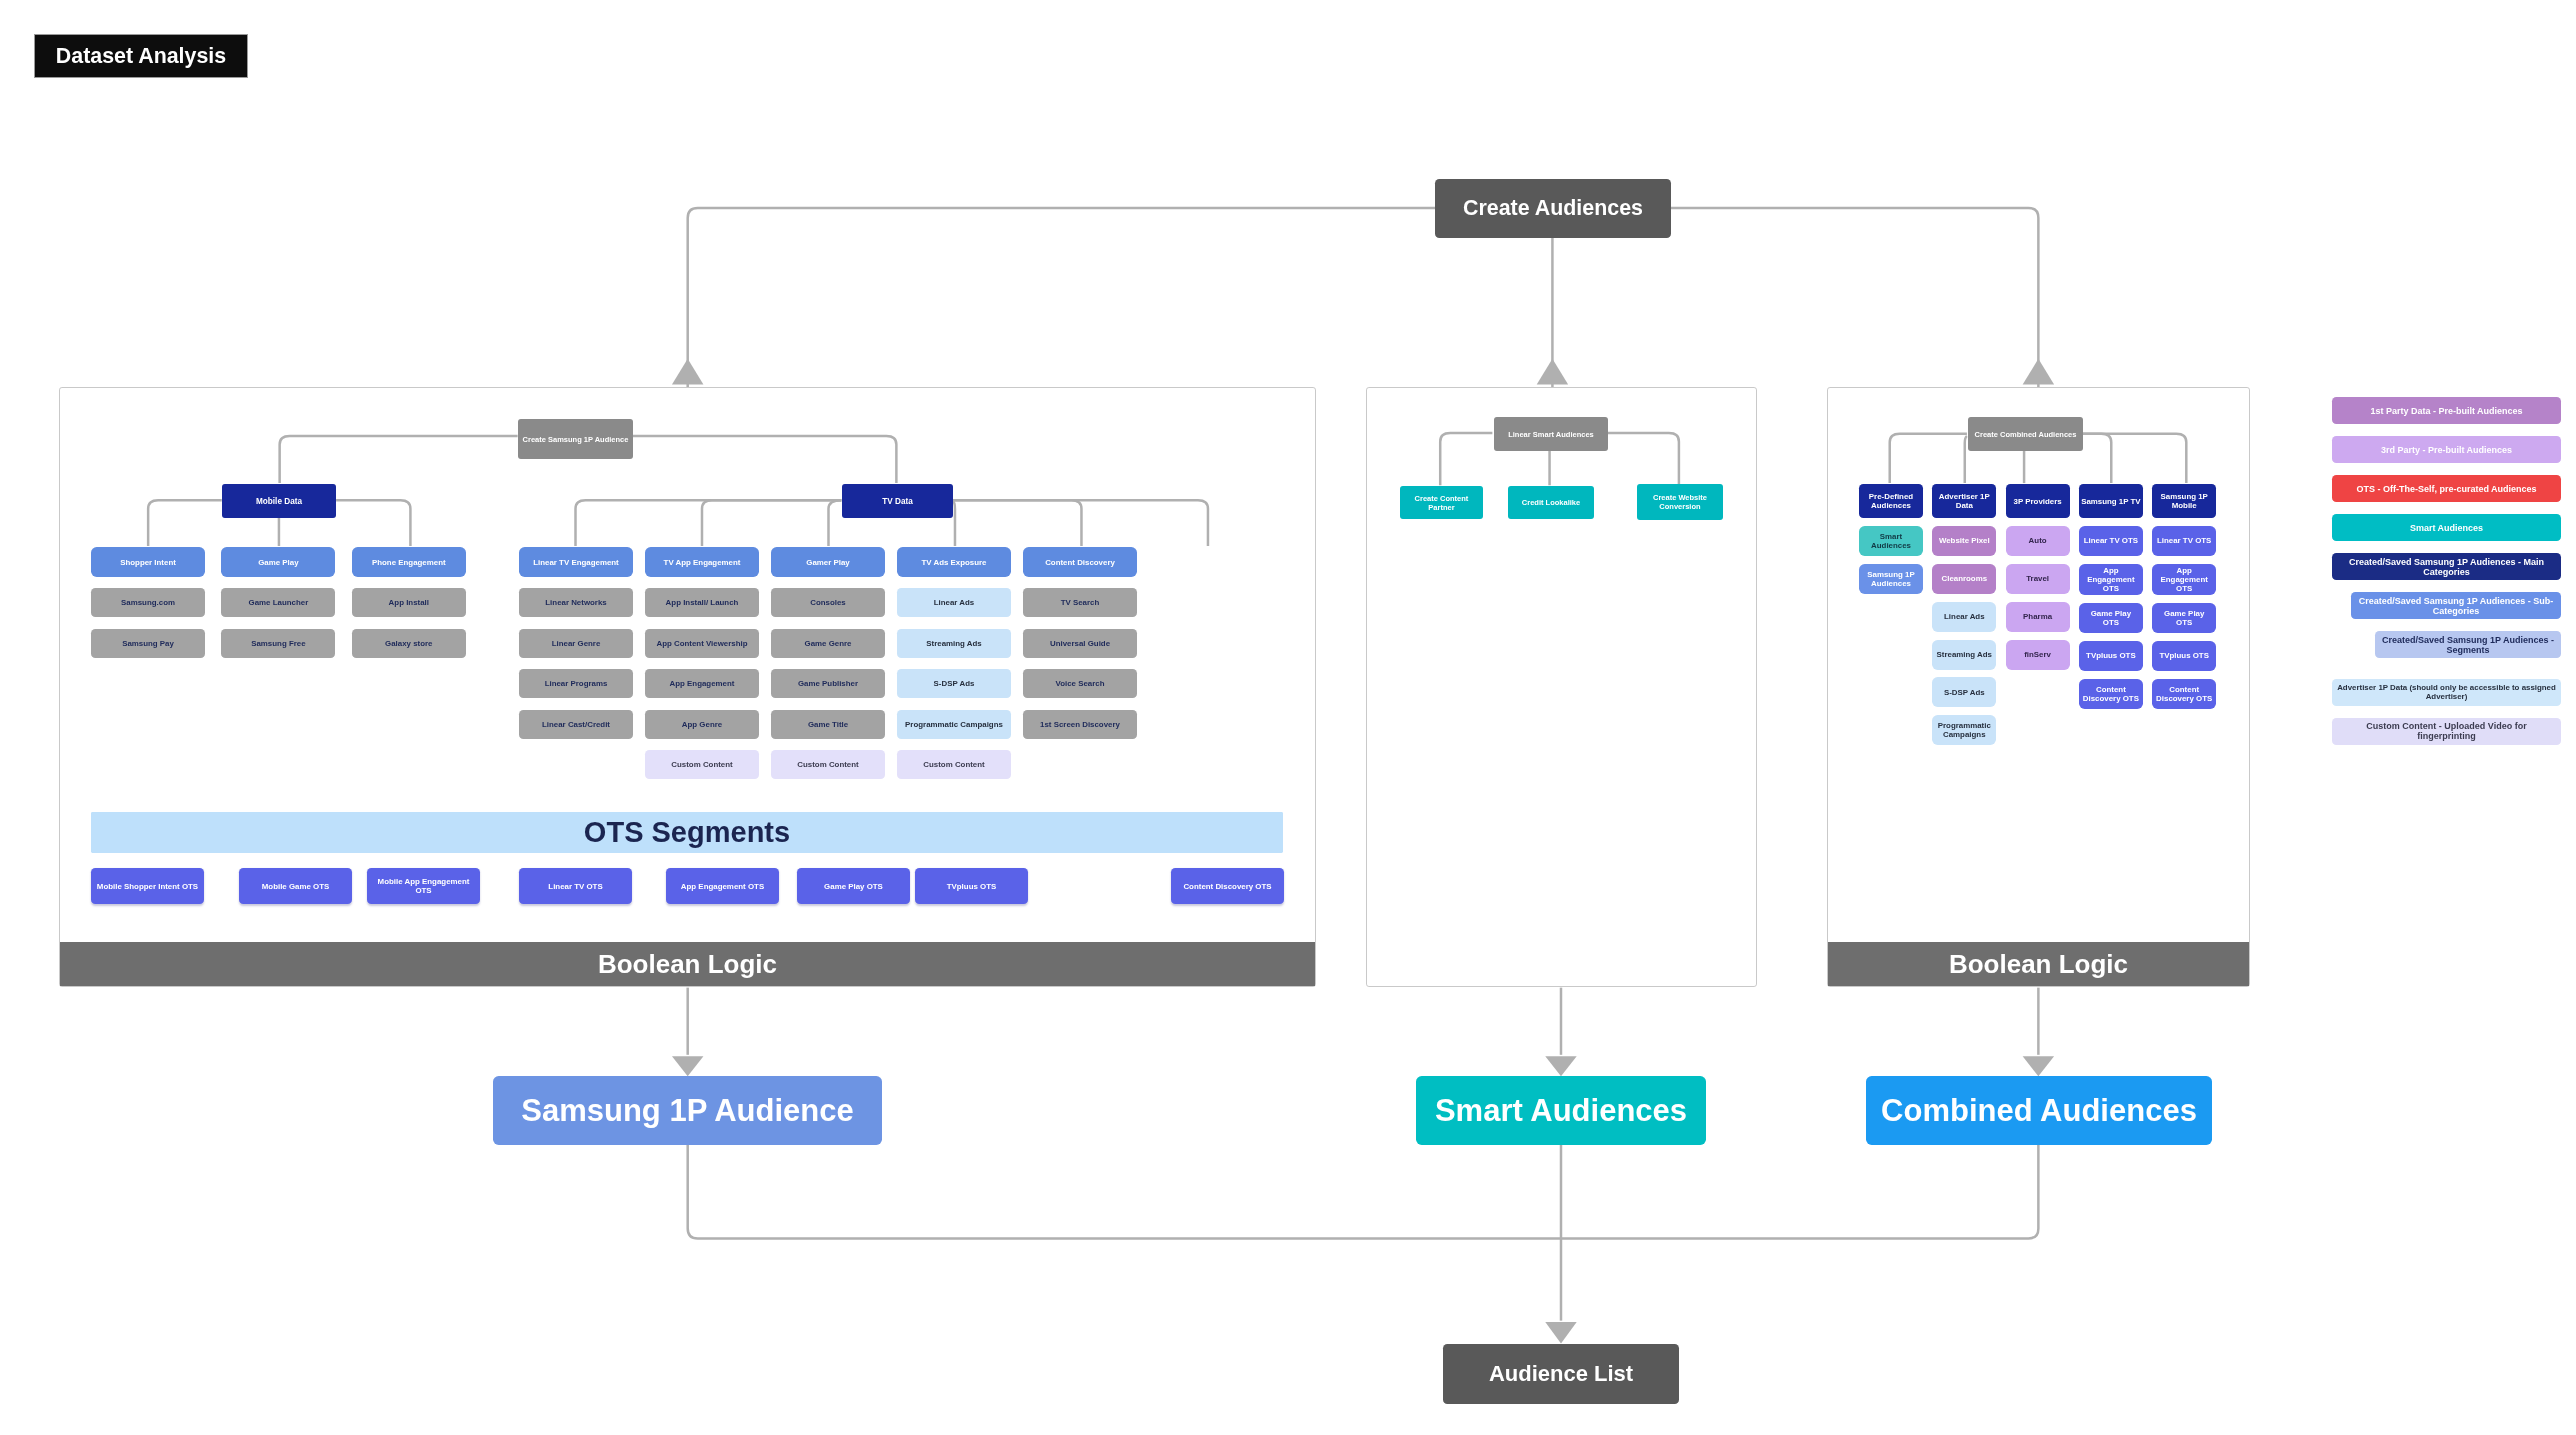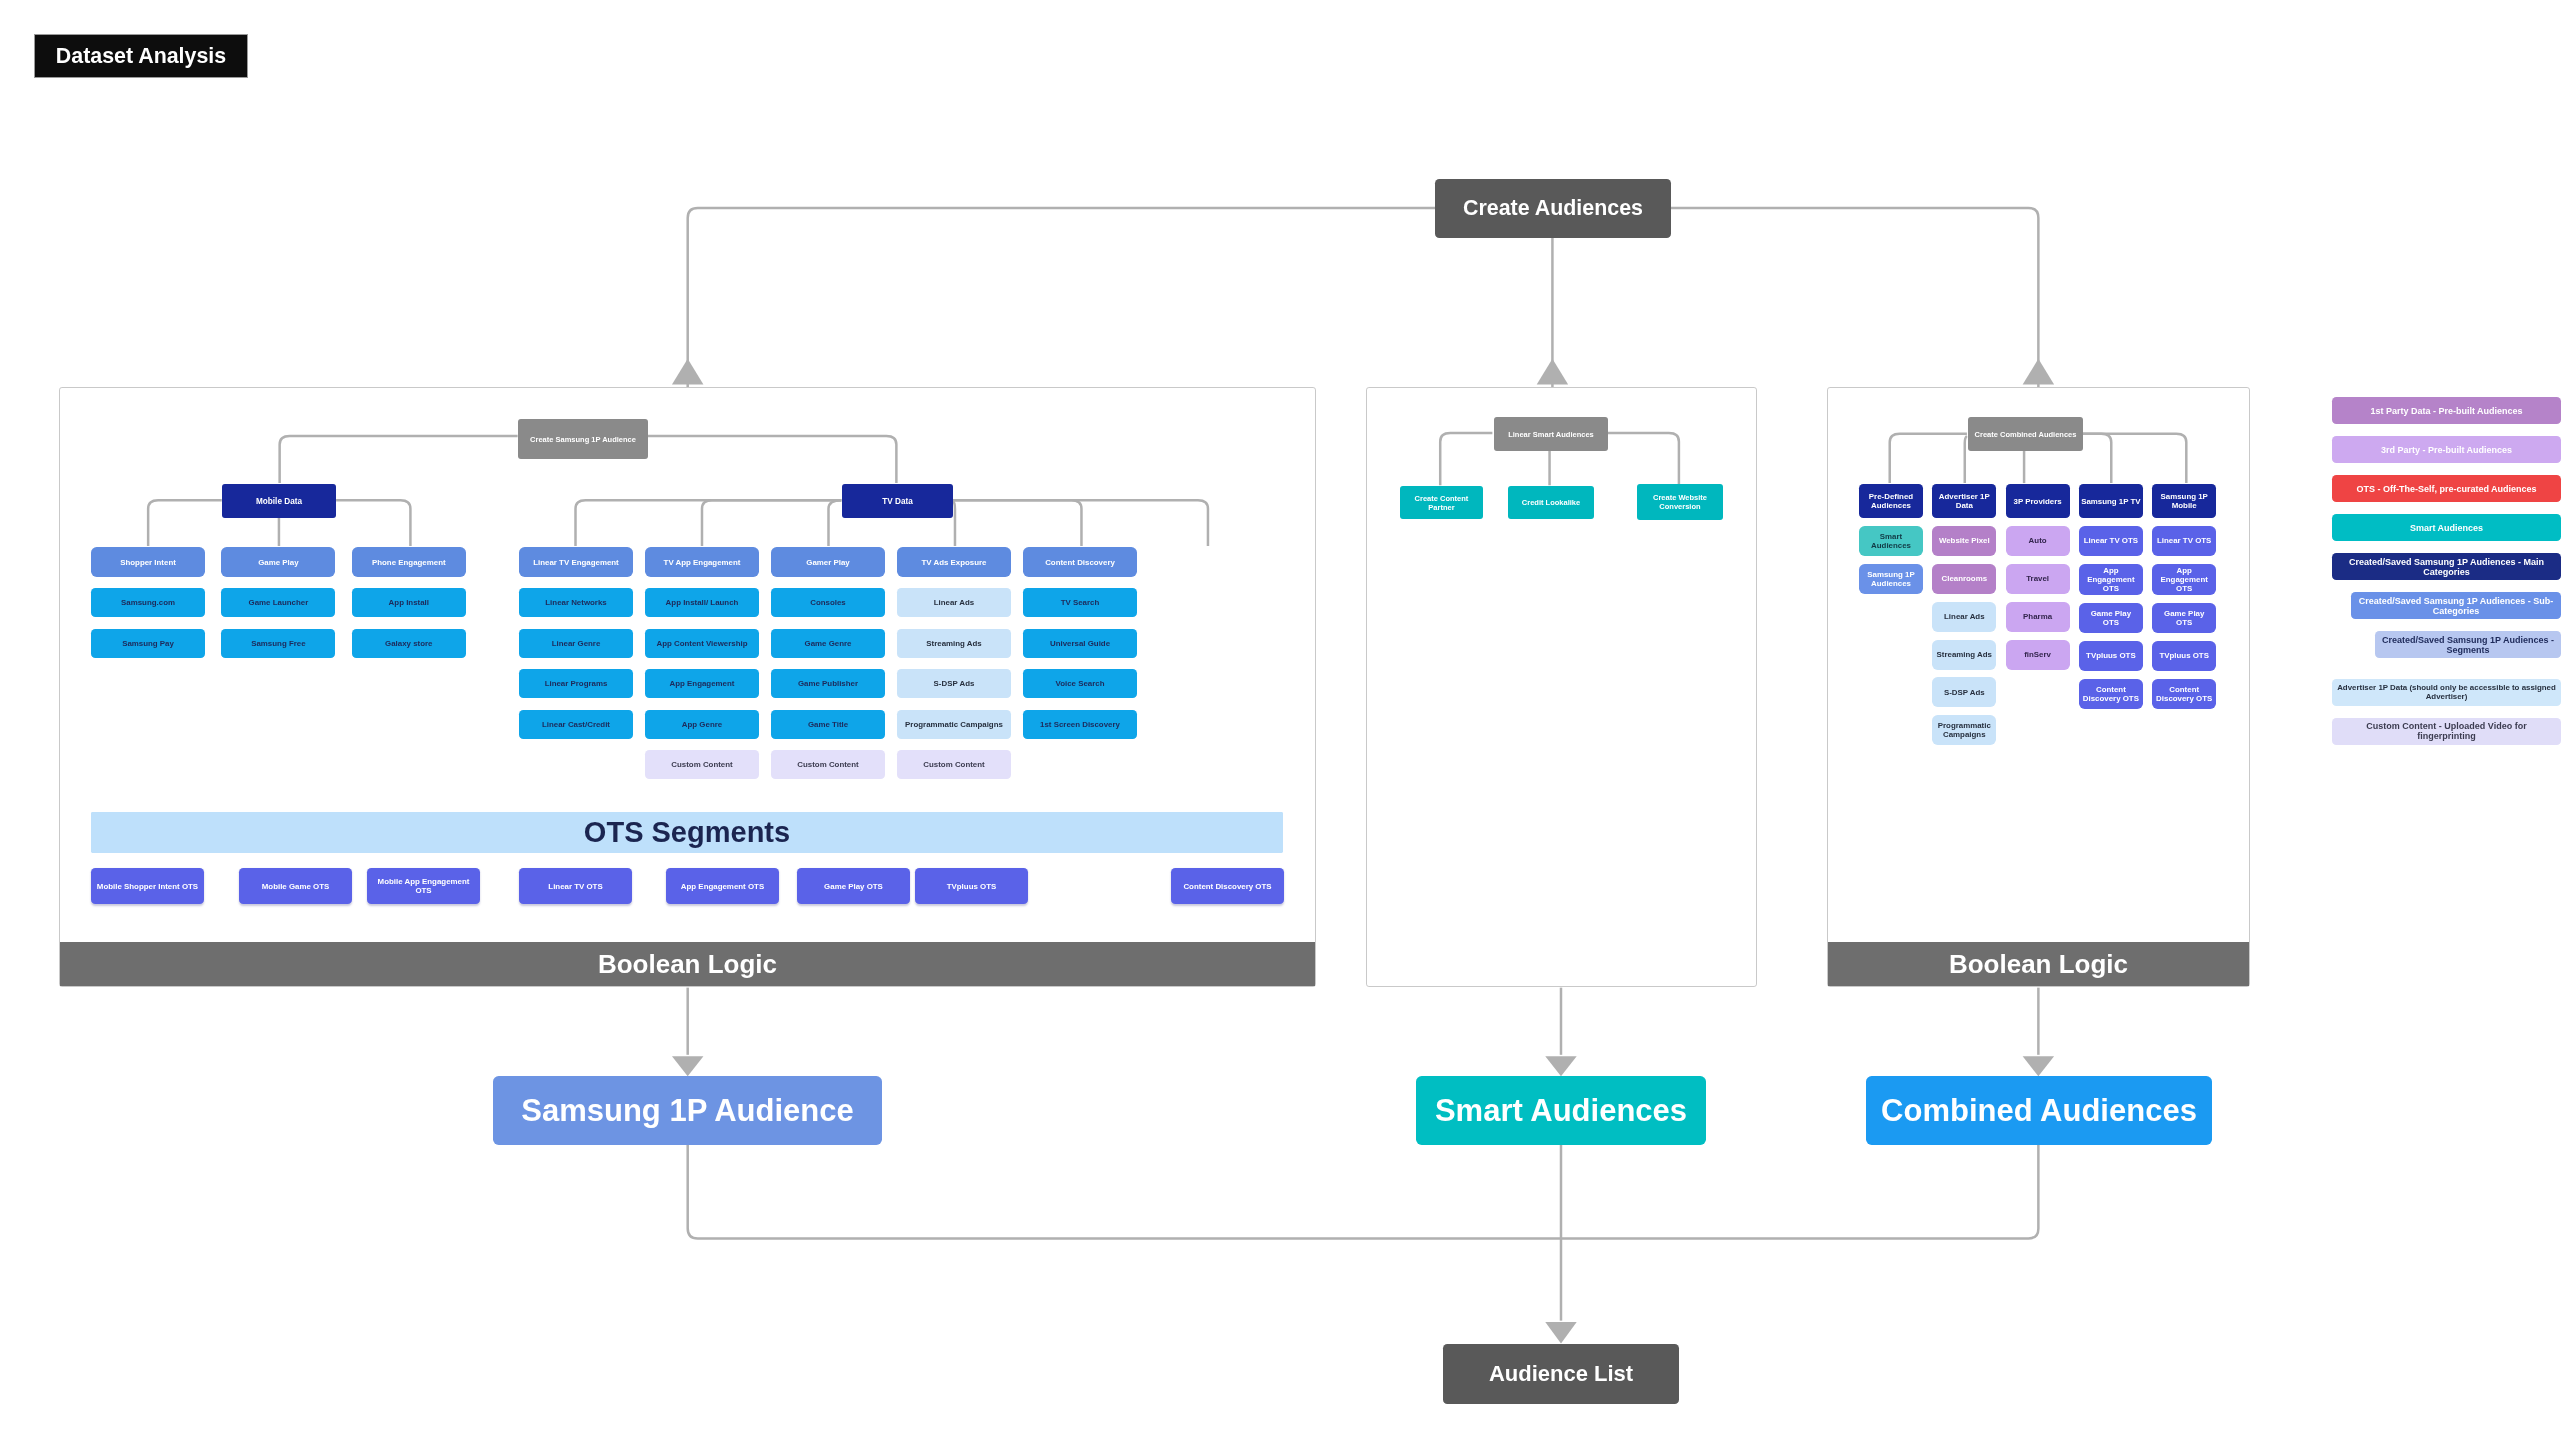--- a/index.html
+++ b/index.html
@@ -16,42 +16,42 @@
   .gray-node.ca{left:1435px;top:179px;width:236px;height:59px;font-size:21.4px;}
   .gray-node.al{left:1443px;top:1344px;width:236px;height:60px;font-size:22px;}
 
   .panel{position:absolute;background:transparent;border:1.4px solid #c9c9c9;border-radius:2.9px;z-index:2;}
   #panel-left{left:59px;top:387px;width:1257px;height:600px;}
   #panel-middle{left:1366px;top:387px;width:391px;height:600px;}
   #panel-right{left:1827px;top:387px;width:423px;height:600px;}
 
   .root-node{position:absolute;background:#8a8a8a;color:#fff;font-weight:bold;font-size:7.5px;border-radius:2.9px;
        display:flex;align-items:center;justify-content:center;text-align:center;z-index:4;padding:0 2.1px;box-sizing:border-box;}
-  .root-node.lf{left:458px;top:31px;width:130px;height:40px;}
+  .root-node.lf{left:458px;top:31px;width:115px;height:40px;}
   .root-node.mid{left:127px;top:29px;width:114px;height:34px;}
   .root-node.cr{left:140px;top:29px;width:115px;height:34px;}
 
   .branch-node{position:absolute;background:#17289B;color:#fff;font-weight:bold;font-size:8.2px;border-radius:2.9px;
        display:flex;align-items:center;justify-content:center;z-index:4;}
   #mobile-data{left:162px;top:96px;width:114px;height:34px;}
   #tv-data{left:782px;top:96px;width:111px;height:34px;}
 
   .colgroup{position:absolute;display:flex;z-index:4;}
   .colgroup.mobile{left:31px;top:159px;gap:16.4px;}
   .colgroup.tv{left:459px;top:159px;gap:12px;}
   .colgroup.combined{left:31px;top:96px;gap:9.3px;}
   .tree-col{display:flex;flex-direction:column;gap:11.4px;}
   .mobile .tree-col,.tv .tree-col{width:114px;}
   .combined .tree-col{width:64px;gap:7.9px;}
 
   .col-header{background:#5E8BE0;color:#fff;font-weight:bold;font-size:7.9px;height:30px;border-radius:5.7px;
        display:flex;align-items:center;justify-content:center;text-align:center;padding:0 2.1px;box-sizing:border-box;flex:none;}
   .combined .col-header{background:#17289B;height:34px;border-radius:4.3px;}
 
-  .tree-cell{background:#0ea5e9;color:#1E2A5A;font-weight:bold;font-size:7.9px;min-height:29px;border-radius:4.3px;
+  .tree-cell{background:#a3a3a3;color:#1E2A5A;font-weight:bold;font-size:7.9px;min-height:29px;border-radius:4.3px;
        display:flex;align-items:center;justify-content:center;text-align:center;padding:1.4px 2.9px;box-sizing:border-box;flex:none;}
   .combined .tree-cell{min-height:30px;border-radius:5.7px;padding:2.1px 2.9px;}
   .s-lightblue{background:#C9E3F9;color:#27303F;}
   .s-lavender{background:#E3E0FA;color:#3C3C50;}
   .s-teal-light{background:#45C7C4;color:#123A45;}
   .s-blue-mid{background:#6A91E8;color:#fff;}
   .s-orchid{background:#B480C8;color:#fff;}
   .s-purple{background:#CBA6F1;color:#33254D;}
   .s-indigo{background:#5A62E8;color:#fff;}
 

